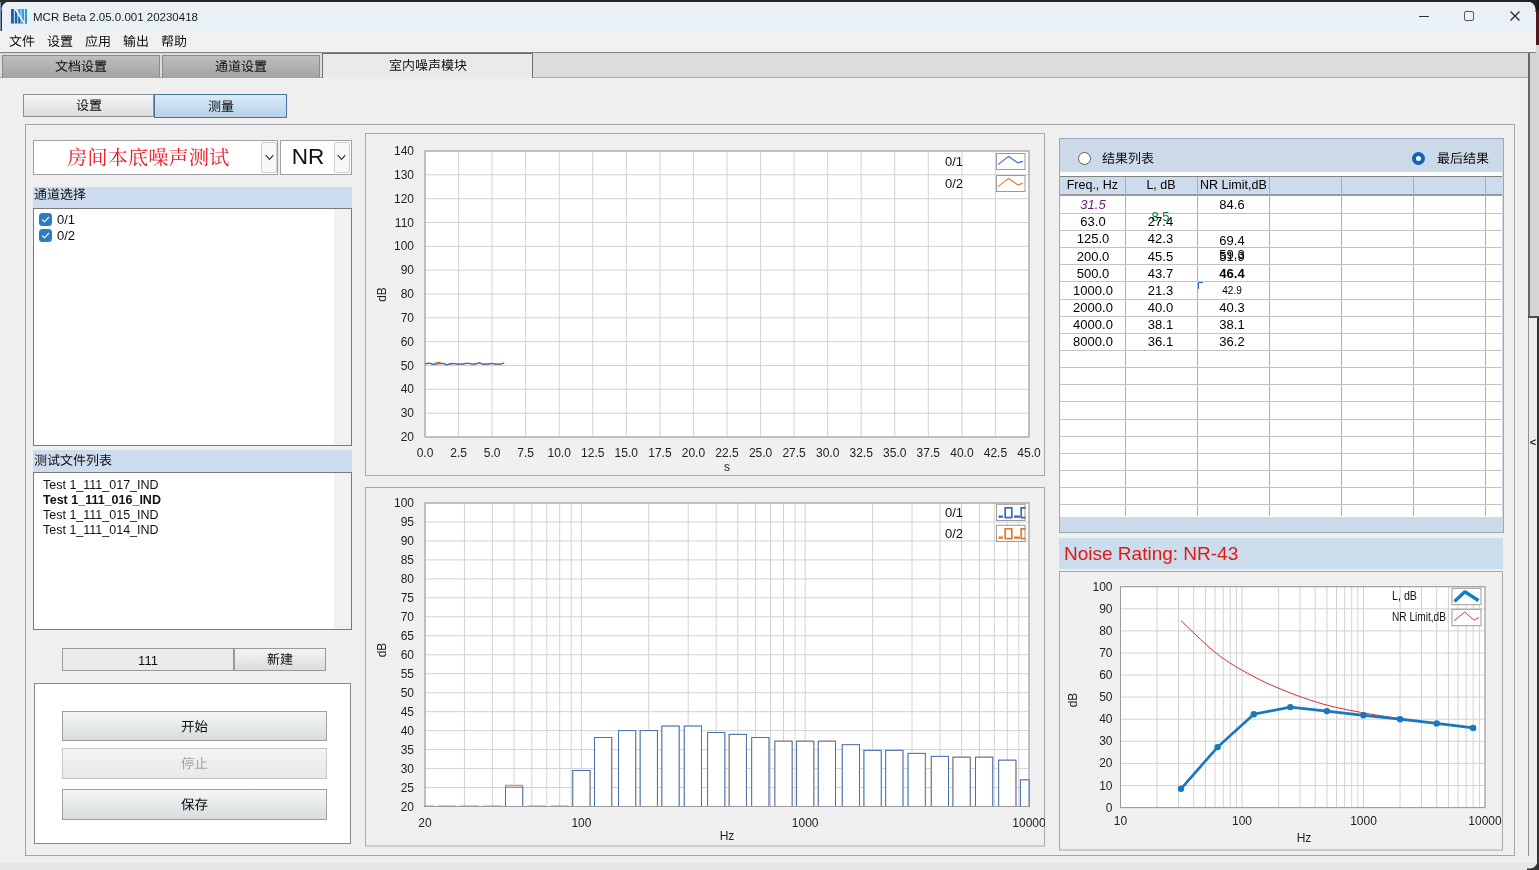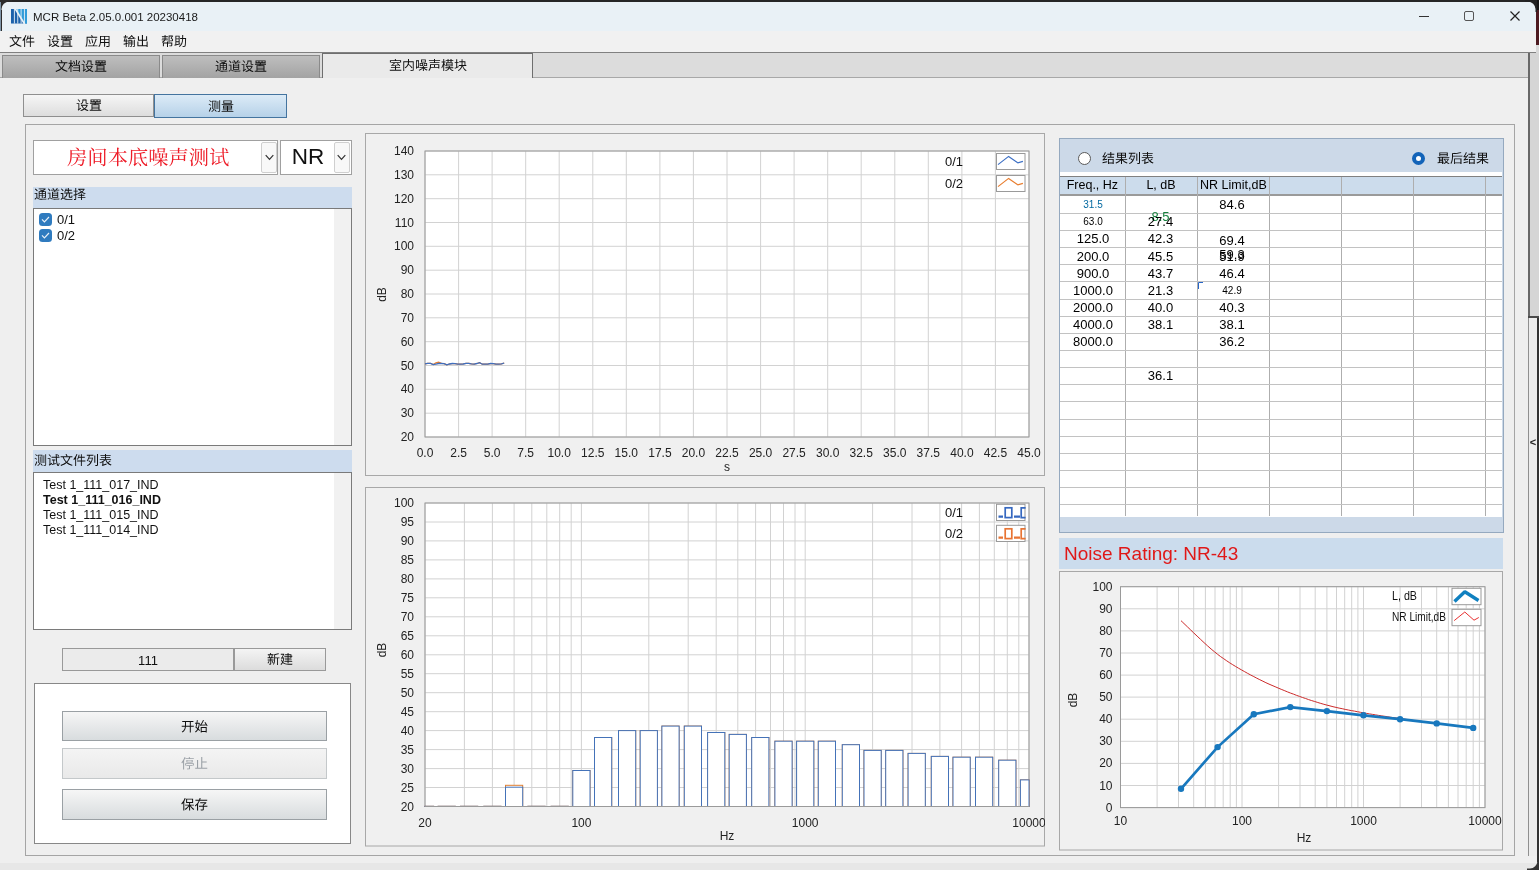--- a/index.html
+++ b/index.html
@@ -388,46 +388,46 @@
 <div class="abs" style="left:1060px;top:349.95px;width:442px;height:1px;background:#c2c2c2"></div>
 <div class="abs" style="left:1060px;top:367.1px;width:442px;height:1px;background:#c2c2c2"></div>
 <div class="abs" style="left:1060px;top:384.25px;width:442px;height:1px;background:#c2c2c2"></div>
 <div class="abs" style="left:1060px;top:401.4px;width:442px;height:1px;background:#c2c2c2"></div>
 <div class="abs" style="left:1060px;top:418.54999999999995px;width:442px;height:1px;background:#c2c2c2"></div>
 <div class="abs" style="left:1060px;top:435.69999999999993px;width:442px;height:1px;background:#c2c2c2"></div>
 <div class="abs" style="left:1060px;top:452.85px;width:442px;height:1px;background:#c2c2c2"></div>
 <div class="abs" style="left:1060px;top:470.0px;width:442px;height:1px;background:#c2c2c2"></div>
 <div class="abs" style="left:1060px;top:487.15px;width:442px;height:1px;background:#c2c2c2"></div>
 <div class="abs" style="left:1060px;top:504.29999999999995px;width:442px;height:1px;background:#c2c2c2"></div>
-<div class="abs" style="left:1093px;top:204.17499999999998px;transform:translate(-50%,-50%);font-size:10px;color:#0369a1;white-space:nowrap;">31.5</div>
+<div class="abs" style="left:1093px;top:204.17499999999998px;transform:translate(-50%,-50%);font-size:13px;color:#701a75;white-space:nowrap;font-style:italic;">31.5</div>
 <div class="abs" style="left:1160.5px;top:216px;transform:translate(-50%,-50%);font-size:13px;color:#15803d;white-space:nowrap;">8.5</div>
 <div class="abs" style="left:1232px;top:204.17499999999998px;transform:translate(-50%,-50%);font-size:13px;color:#000;white-space:nowrap;">84.6</div>
-<div class="abs" style="left:1093px;top:221.325px;transform:translate(-50%,-50%);font-size:10px;color:#000;white-space:nowrap;text-align:right;">63.0</div>
+<div class="abs" style="left:1093px;top:221.325px;transform:translate(-50%,-50%);font-size:13px;color:#000;white-space:nowrap;text-align:right;">63.0</div>
 <div class="abs" style="left:1160.5px;top:221.325px;transform:translate(-50%,-50%);font-size:13px;color:#000;white-space:nowrap;">27.4</div>
 <div class="abs" style="left:1232px;top:221.325px;transform:translate(-50%,-50%);font-size:13px;color:#000;white-space:nowrap;margin-top:19px;">69.4</div>
 <div class="abs" style="left:1093px;top:238.47499999999997px;transform:translate(-50%,-50%);font-size:13px;color:#000;white-space:nowrap;">125.0</div>
 <div class="abs" style="left:1160.5px;top:238.47499999999997px;transform:translate(-50%,-50%);font-size:13px;color:#000;white-space:nowrap;">42.3</div>
 <div class="abs" style="left:1232px;top:238.47499999999997px;transform:translate(-50%,-50%);font-size:13px;color:#000;white-space:nowrap;margin-top:16px;">59.3</div>
 <div class="abs" style="left:1093px;top:255.62499999999997px;transform:translate(-50%,-50%);font-size:13px;color:#000;white-space:nowrap;">200.0</div>
 <div class="abs" style="left:1160.5px;top:255.62499999999997px;transform:translate(-50%,-50%);font-size:13px;color:#000;white-space:nowrap;">45.5</div>
 <div class="abs" style="left:1232px;top:255.62499999999997px;transform:translate(-50%,-50%);font-size:13px;color:#000;white-space:nowrap;">51.9</div>
-<div class="abs" style="left:1093px;top:272.775px;transform:translate(-50%,-50%);font-size:13px;color:#000;white-space:nowrap;">900.0</div>
+<div class="abs" style="left:1093px;top:272.775px;transform:translate(-50%,-50%);font-size:13px;color:#000;white-space:nowrap;">500.0</div>
 <div class="abs" style="left:1160.5px;top:272.775px;transform:translate(-50%,-50%);font-size:13px;color:#000;white-space:nowrap;">43.7</div>
-<div class="abs" style="left:1232px;top:272.775px;transform:translate(-50%,-50%);font-size:13px;color:#000;white-space:nowrap;">46.4</div>
+<div class="abs" style="left:1232px;top:272.775px;transform:translate(-50%,-50%);font-size:13px;color:#000;white-space:nowrap;font-weight:bold;">46.4</div>
 <div class="abs" style="left:1093px;top:289.925px;transform:translate(-50%,-50%);font-size:13px;color:#000;white-space:nowrap;">1000.0</div>
 <div class="abs" style="left:1160.5px;top:289.925px;transform:translate(-50%,-50%);font-size:13px;color:#000;white-space:nowrap;">21.3</div>
 <div class="abs" style="left:1232px;top:289.925px;transform:translate(-50%,-50%);font-size:10px;color:#000;white-space:nowrap;">42.9</div>
 <div class="abs" style="left:1093px;top:307.075px;transform:translate(-50%,-50%);font-size:13px;color:#000;white-space:nowrap;">2000.0</div>
 <div class="abs" style="left:1160.5px;top:307.075px;transform:translate(-50%,-50%);font-size:13px;color:#000;white-space:nowrap;">40.0</div>
 <div class="abs" style="left:1232px;top:307.075px;transform:translate(-50%,-50%);font-size:13px;color:#000;white-space:nowrap;">40.3</div>
 <div class="abs" style="left:1093px;top:324.22499999999997px;transform:translate(-50%,-50%);font-size:13px;color:#000;white-space:nowrap;">4000.0</div>
 <div class="abs" style="left:1160.5px;top:324.22499999999997px;transform:translate(-50%,-50%);font-size:13px;color:#000;white-space:nowrap;">38.1</div>
 <div class="abs" style="left:1232px;top:324.22499999999997px;transform:translate(-50%,-50%);font-size:13px;color:#000;white-space:nowrap;">38.1</div>
 <div class="abs" style="left:1093px;top:341.37499999999994px;transform:translate(-50%,-50%);font-size:13px;color:#000;white-space:nowrap;">8000.0</div>
-<div class="abs" style="left:1160.5px;top:341.37499999999994px;transform:translate(-50%,-50%);font-size:13px;color:#000;white-space:nowrap;margin-top:34px;">36.1</div>
+<div class="abs" style="left:1160.5px;top:341.37499999999994px;transform:translate(-50%,-50%);font-size:13px;color:#000;white-space:nowrap;">36.1</div>
 <div class="abs" style="left:1232px;top:341.37499999999994px;transform:translate(-50%,-50%);font-size:13px;color:#000;white-space:nowrap;">36.2</div>
 <svg class="abs" style="left:1198px;top:282px" width="5" height="7" viewBox="0 0 5 7">
     <path d="M0.5 7V0.5H5" stroke="#2866c8" stroke-width="1" fill="none"></path>
   </svg>
 <div class="abs" style="left:1059px;top:538px;width:444px;height:31px;background:#cbdced"></div>
 <div class="abs" style="left:1064px;top:553.5px;transform:translateY(-50%);font-size:19px;color:#e01818;white-space:nowrap;">Noise Rating: NR-43</div>
 <svg class="abs" style="left:1059px;top:571px" width="444" height="279.5" viewBox="0 0 444 279.5" font-family="Liberation Sans, sans-serif">
     <rect x="0.5" y="0.5" width="443" height="278.5" fill="#f0f0f0" stroke="#a8a8a8"></rect>
     <rect x="61.5" y="15.7" width="364.5" height="220.9" fill="#fff"></rect>
     <line x1="61.5" y1="15.7" x2="61.5" y2="236.6" stroke="#d2d2d2" stroke-width="1"></line>

